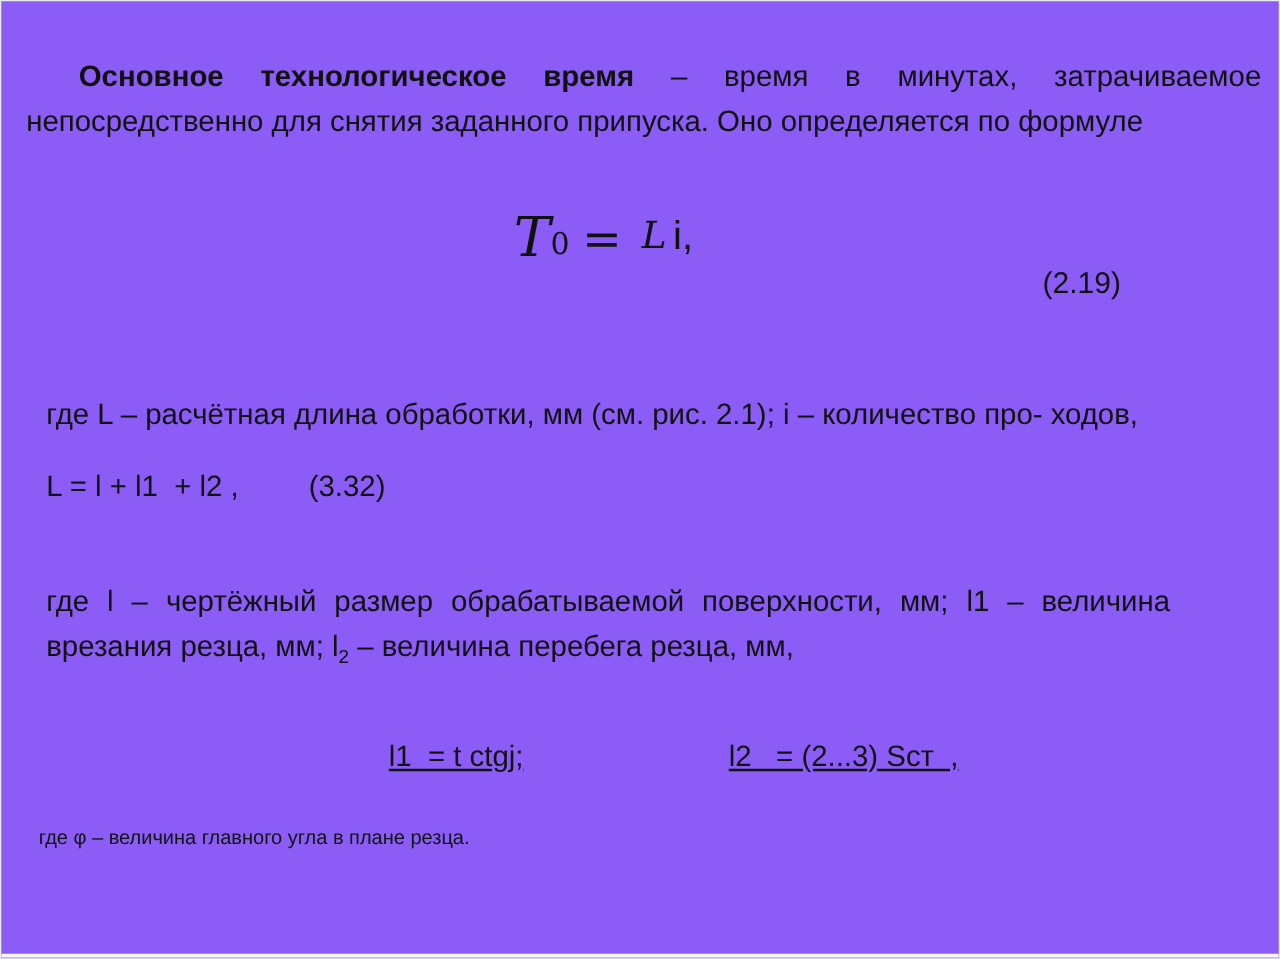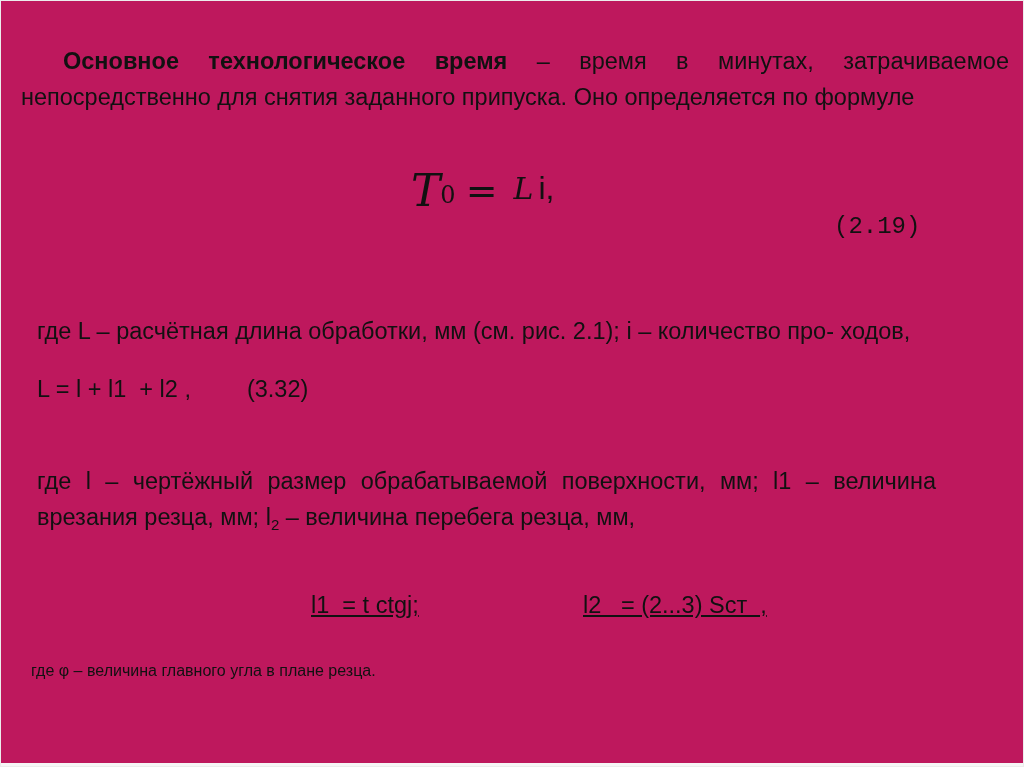--- a/index.html
+++ b/index.html
@@ -4,21 +4,21 @@
 <style>
   html, body {
     margin: 0;
     padding: 0;
     background: #ffffff;
   }
   .slide {
     position: relative;
     width: 1024px;
     height: 767px;
-    background: #be185d;
+    background: #8b5cf6;
     border: 1px solid #ececec;
     box-sizing: border-box;
     font-family: "Liberation Sans", sans-serif;
     color: #111111;
     overflow: hidden;
   }
   .bottom-edge {
     position: absolute;
     left: 0; right: 0; bottom: 0;
     height: 3px;
@@ -94,21 +94,21 @@
     font-size: 32px;
     line-height: 1;
     margin-left: 1px;
     margin-top: -6px;
   }
   .eq-number {
     position: absolute;
     font-size: 24px;
     line-height: 1;
   }
-  .eq-219 { left: 833px; top: 214px; font-family: Liberation Mono, monospace; }
+  .eq-219 { left: 833px; top: 214px; }
 
   .line-whereL {
     position: absolute;
     left: 36px;
     top: 314px;
     margin: 0;
     font-size: 23.5px;
     line-height: 32px;
     white-space: pre;
   }

